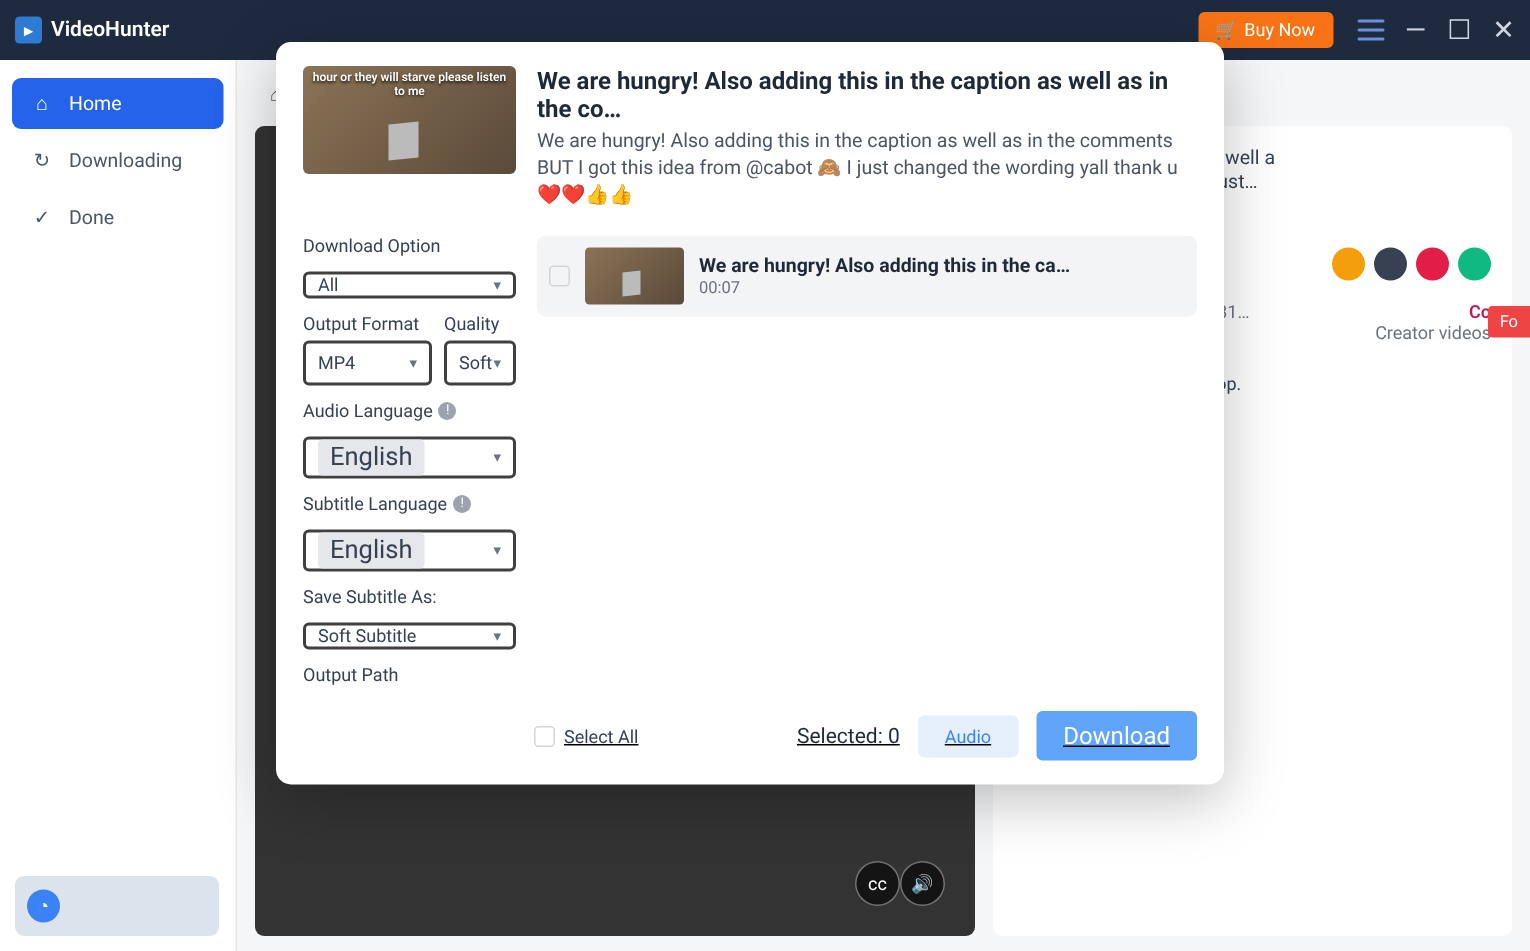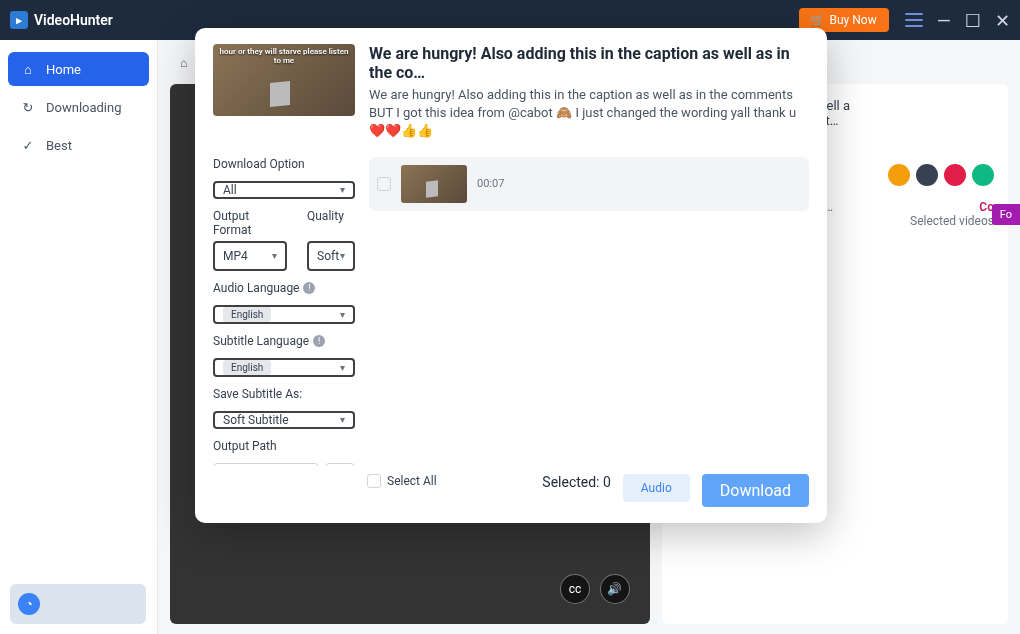--- a/index.html
+++ b/index.html
@@ -21,66 +21,66 @@
 .side-item.active { background: #2563eb; color: #fff; }
 .side-ico { width: 16px; height: 16px; display: flex; align-items: center; justify-content: center; font-size: 13px; }
 
 .content { flex: 1; position: relative; background: #f5f6f8; padding: 12px; }
 .tab-row { display: flex; gap: 8px; margin-bottom: 10px; }
 .tab-home { display: flex; align-items: center; gap: 4px; padding: 4px 10px; font-size: 12px; color: #555; }
 
 .bg-panel { display: flex; gap: 12px; }
 .bg-left { width: 480px; height: 540px; background: #333; border-radius: 6px; position: relative; }
 .bg-right { flex: 1; background: #fff; border-radius: 6px; padding: 14px; font-size: 13px; color: #333; }
-.follow-btn { position: absolute; right: -12px; top: 120px; background: #a21caf; color: #fff; padding: 4px 8px; font-size: 11px; border-radius: 3px 0 0 3px; text-align: center; }
+.follow-btn { position: absolute; right: -12px; top: 120px; background: #ef4444; color: #fff; padding: 4px 8px; font-size: 11px; border-radius: 3px 0 0 3px; text-align: center; }
 .bg-text { color: #374151; }
 .mention { color: #2563eb; }
 .author { color: #6b7280; font-size: 12px; margin-top: 8px; }
 .stats { display: flex; align-items: center; gap: 6px; margin-top: 14px; color: #6b7280; font-size: 12px; }
 .stat-circ { width: 22px; height: 22px; border-radius: 50%; }
 .vid-link { margin-top: 14px; color: #6b7280; font-size: 12px; display: flex; justify-content: space-between; }
 .copy { font-weight: 600; color: #be185d; }
 .tabs-under { border-bottom: 2px solid #1f2937; width: 60px; margin-top: 12px; }
 .creator-tab { text-align: right; color: #6b7280; font-size: 12px; margin-top: -14px; }
 .comment-snip { margin-top: 20px; font-size: 12px; color: #374151; }
 .login-comment { margin-top: 30px; color: #e11d48; font-size: 13px; font-weight: 500; }
-.video-ctrls { position: absolute; bottom: 20px; right: 20px; display: flex; gap: 10px; }
+.video-ctrls { position: absolute; bottom: 20px; right: 20px; display: flex; }
 .vctl { width: 30px; height: 30px; border-radius: 50%; background: rgba(0,0,0,.6); color: #fff; display: flex; align-items: center; justify-content: center; font-size: 12px; border: 1px solid rgba(255,255,255,.4); }
 
 
-.modal { position: absolute; left: 195px; top: 28px; width: 632px; height: 495px; background: #fff; border-radius: 10px; box-shadow: 0 10px 40px rgba(0,0,0,.25); display: flex; flex-direction: column; padding: 16px 18px; }
+.modal { position: absolute; left: 184px; top: 28px; width: 632px; height: 495px; background: #fff; border-radius: 10px; box-shadow: 0 10px 40px rgba(0,0,0,.25); display: flex; flex-direction: column; padding: 16px 18px; }
 .modal-head { display: flex; gap: 14px; }
 .thumb { width: 142px; height: 72px; background: linear-gradient(135deg,#8b7355,#5a4a3a); border-radius: 4px; position: relative; overflow: hidden; flex-shrink: 0; }
 .thumb-txt { position: absolute; top: 4px; left: 0; right: 0; text-align: center; color: #fff; font-size: 8px; font-weight: 600; text-shadow: 0 1px 2px rgba(0,0,0,.8); line-height: 1.1; padding: 0 4px; }
 .thumb-box { position: absolute; bottom: 10px; left: 40%; width: 20px; height: 24px; background: #bbb; transform: skewY(-6deg); }
 .modal-title { font-size: 16px; font-weight: 700; color: #1f2937; margin-bottom: 4px; }
 .modal-desc { font-size: 13px; color: #4b5563; line-height: 1.4; }
 
 .modal-body { display: flex; gap: 14px; margin-top: 16px; flex: 1; overflow: hidden; }
 .opts { width: 142px; display: flex; flex-direction: column; gap: 10px; font-size: 12px; color: #374151; justify-content: space-between; }
 .opt-label { font-size: 12px; color: #374151; display: flex; align-items: center; gap: 4px; }
 .info-ico { width: 12px; height: 12px; border-radius: 50%; background: #9ca3af; color: #fff; font-size: 9px; display: inline-flex; align-items: center; justify-content: center; }
 .sel { width: 100%; height: 30px; border: 2px solid #404040; border-radius: 4px; padding: 0 8px; font-size: 12px; background: #fff; display: flex; align-items: center; justify-content: space-between; cursor: pointer; }
-.sel-row { display: flex; gap: 20px; }
+.sel-row { display: flex; gap: 8px; }
 .sel-row .sel { flex: 1; }
-.sel.pill span:first-child { background: #e5e7eb; padding: 2px 8px; border-radius: 3px; font-size: 10px; }
+.sel.pill span:first-child { background: #e5e7eb; padding: 2px 8px; border-radius: 3px; font-size: 17px; }
 .chev { font-size: 10px; color: #6b7280; }
 .path-row { display: flex; gap: 6px; }
 .path-in { flex: 1; height: 30px; border: 1px solid #d1d5db; border-radius: 4px; padding: 0 8px; font-size: 11px; color: #6b7280; overflow: hidden; white-space: nowrap; display: flex; align-items: center; }
 .path-btn { width: 30px; height: 30px; border: 1px solid #d1d5db; border-radius: 4px; display: flex; align-items: center; justify-content: center; font-size: 12px; color: #6b7280; }
 
 .results { flex: 1; }
 .res-item { background: #f3f4f6; border-radius: 6px; padding: 8px; display: flex; align-items: center; gap: 10px; }
 .res-chk { width: 14px; height: 14px; border: 1.5px solid #d1d5db; border-radius: 3px; }
 .res-thumb { width: 66px; height: 38px; background: linear-gradient(135deg,#8b7355,#5a4a3a); border-radius: 3px; position: relative; overflow: hidden; }
 .res-info { flex: 1; }
 .res-title { font-size: 13px; font-weight: 700; color: #1f2937; }
 .res-dur { font-size: 11px; color: #6b7280; }
 
-.modal-foot { display: flex; align-items: flex-start; gap: 12px; border-top: 0; padding-top: 8px; }
+.modal-foot { display: flex; align-items: center; gap: 12px; border-top: 0; padding-top: 8px; text-decoration: underline; }
 .sel-all { display: flex; align-items: center; gap: 6px; font-size: 12px; color: #374151; }
 .foot-spacer { flex: 1; }
 .sel-count { font-size: 14px; color: #1f2937; }
 .btn-cancel { background: #e6f0fd; color: #3b82f6; border: none; padding: 7px 18px; border-radius: 4px; font-size: 12px; }
 .btn-dl { background: #60a5fa; color: #fff; border: none; padding: 7px 18px; border-radius: 4px; font-size: 16px; }
 
 .corner-widget { position: absolute; left: 10px; bottom: 10px; width: 136px; height: 40px; background: #dbe3ec; border-radius: 6px; display: flex; align-items: center; padding: 0 8px; }
 .corner-ico { width: 22px; height: 22px; border-radius: 50%; background: #3b82f6; color: #fff; display: flex; align-items: center; justify-content: center; font-size: 12px; }
 </style>
 </head>
@@ -113,21 +113,21 @@
     <div class="side-item active">
       <span class="side-ico">⌂</span>
       <span>Home</span>
     </div>
     <div class="side-item">
       <span class="side-ico">↻</span>
       <span>Downloading</span>
     </div>
     <div class="side-item">
       <span class="side-ico">✓</span>
-      <span>Best</span>
+      <span>Done</span>
     </div>
     <div class="corner-widget">
       <div class="corner-ico">◔</div>
     </div>
   </div>
 
   <div class="content">
     <div class="tab-row">
       <div class="tab-home">
           <span>⌂</span>
@@ -154,21 +154,21 @@
           <div class="stat-circ" style="background:#f59e0b"></div>
           <div class="stat-circ" style="background:#374151"></div>
           <div class="stat-circ" style="background:#e11d48"></div>
           <div class="stat-circ" style="background:#10b981"></div>
         </div>
         <div class="vid-link">
           <span>mdonovan11/video/743431…</span>
           <span class="copy">Co</span>
         </div>
         <div class="tabs-under"></div>
-        <div class="creator-tab">Selected videos</div>
+        <div class="creator-tab">Creator videos</div>
         <div class="comment-snip">ning. I just have this on loop.</div>
         <div class="comment-snip" style="margin-top:30px">HHHH</div>
         <div class="comment-snip" style="margin-top:2px">ne this</div>
         <div class="login-comment">Log in to comment</div>
       </div>
     </div>
   </div>
 </div>
 
 <div class="modal">
@@ -245,20 +245,21 @@
       </div>
     </div>
 
     <div class="results">
       <div class="res-item">
         <div class="res-chk"></div>
         <div class="res-thumb">
           <div class="thumb-box" style="left:38%;bottom:6px;width:12px;height:16px"></div>
         </div>
         <div class="res-info">
+          <div class="res-title">We are hungry! Also adding this in the ca…</div>
           <div class="res-dur">00:07</div>
         </div>
       </div>
     </div>
   </div>
 
   <div class="modal-foot">
     <div style="width:142px"></div>
     <label class="sel-all">
       <div class="res-chk"></div>

